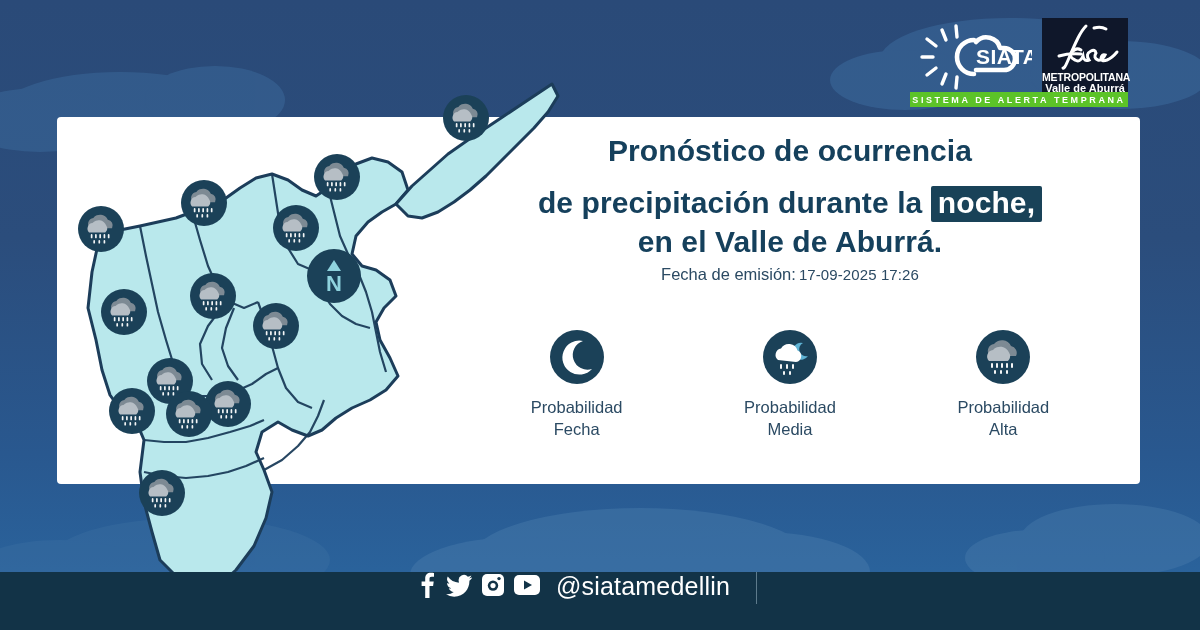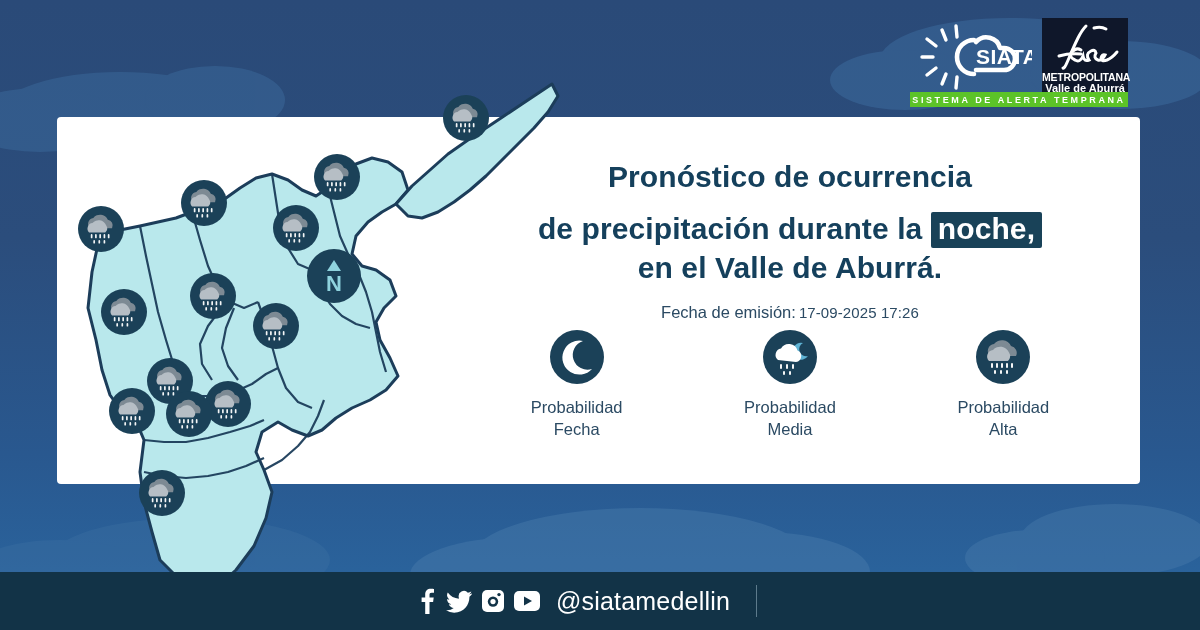--- a/index.html
+++ b/index.html
@@ -23,25 +23,25 @@
   
   .map{position:absolute;left:40px;top:40px;width:520px;height:560px;}
 
   
   .pin{position:absolute;width:46px;height:46px;transform:translate(-50%,-50%);}
 
   
   .north{position:absolute;width:54px;height:54px;transform:translate(-50%,-50%);}
 
   
-  .text-col{position:absolute;left:470px;top:158px;width:640px;text-align:center;}
+  .text-col{position:absolute;left:470px;top:132px;width:640px;text-align:center;}
   .headline{color:#15405c;font-size:30px;font-weight:bold;line-height:1.28;letter-spacing:.1px;}
   .hl-mark{background:#194258;color:#ffffff;padding:1px 7px 3px 7px;border-radius:2px;
     display:inline-block;line-height:1.05;margin-top:16px;}
-  .emission{margin-top:16px;font-size:16.5px;color:#2b4a63;}
+  .emission{margin-top:4px;font-size:16.5px;color:#2b4a63;}
   .emission .label{font-weight:400;}
   .emission .value{font-size:15px;letter-spacing:.1px;margin-left:3px;}
 
   
   .legend{position:absolute;left:470px;top:330px;width:640px;
     display:flex;justify-content:space-around;align-items:flex-start;}
   .legend-item{width:170px;text-align:center;}
   .legend-icon{width:54px;height:54px;margin:0 auto 12px auto;display:block;}
   .legend-label{font-size:16.5px;color:#2b4a63;line-height:1.35;}
 
@@ -53,21 +53,21 @@
   .area-l1,.area-l2{position:absolute;left:0;width:86px;text-align:center;color:#ffffff;
     font-weight:bold;line-height:1;}
   .area-l1{top:54px;font-size:10.5px;letter-spacing:-.2px;}
   .area-l2{top:65px;font-size:11px;}
   .tagline{position:absolute;right:72px;top:92px;width:218px;height:15px;background:#5cc328;
     display:flex;align-items:center;justify-content:center;}
   .tagline span{color:#ffffff;font-size:9px;font-weight:bold;letter-spacing:2.6px;}
 
   
   .footer{position:absolute;left:0;bottom:0;width:1200px;height:58px;background:#123347;
-    display:flex;align-items:center;justify-content:center;gap:0;}
+    display:flex;align-items:flex-start;justify-content:center;gap:0;}
   .social{display:flex;align-items:center;gap:9px;margin-right:16px;}
   .social svg{display:block;}
   .handle{color:#ffffff;font-size:25px;letter-spacing:.2px;}
   .divider{width:1px;height:32px;background:#5d7b8c;margin:0 26px;}
   .site{color:#ffffff;font-size:25px;letter-spacing:.2px;}
 </style>
 </head>
 <body>
 
 <div id="stage">

